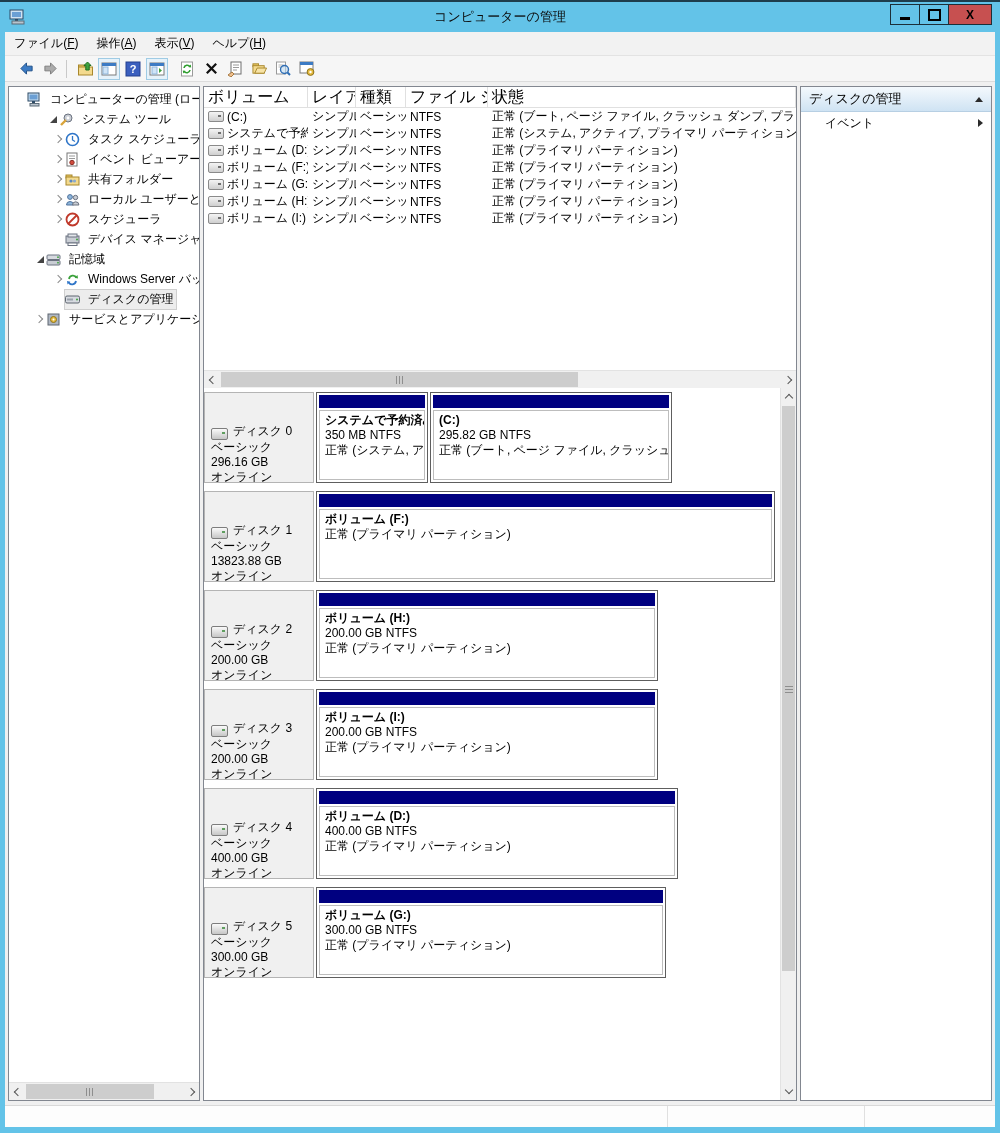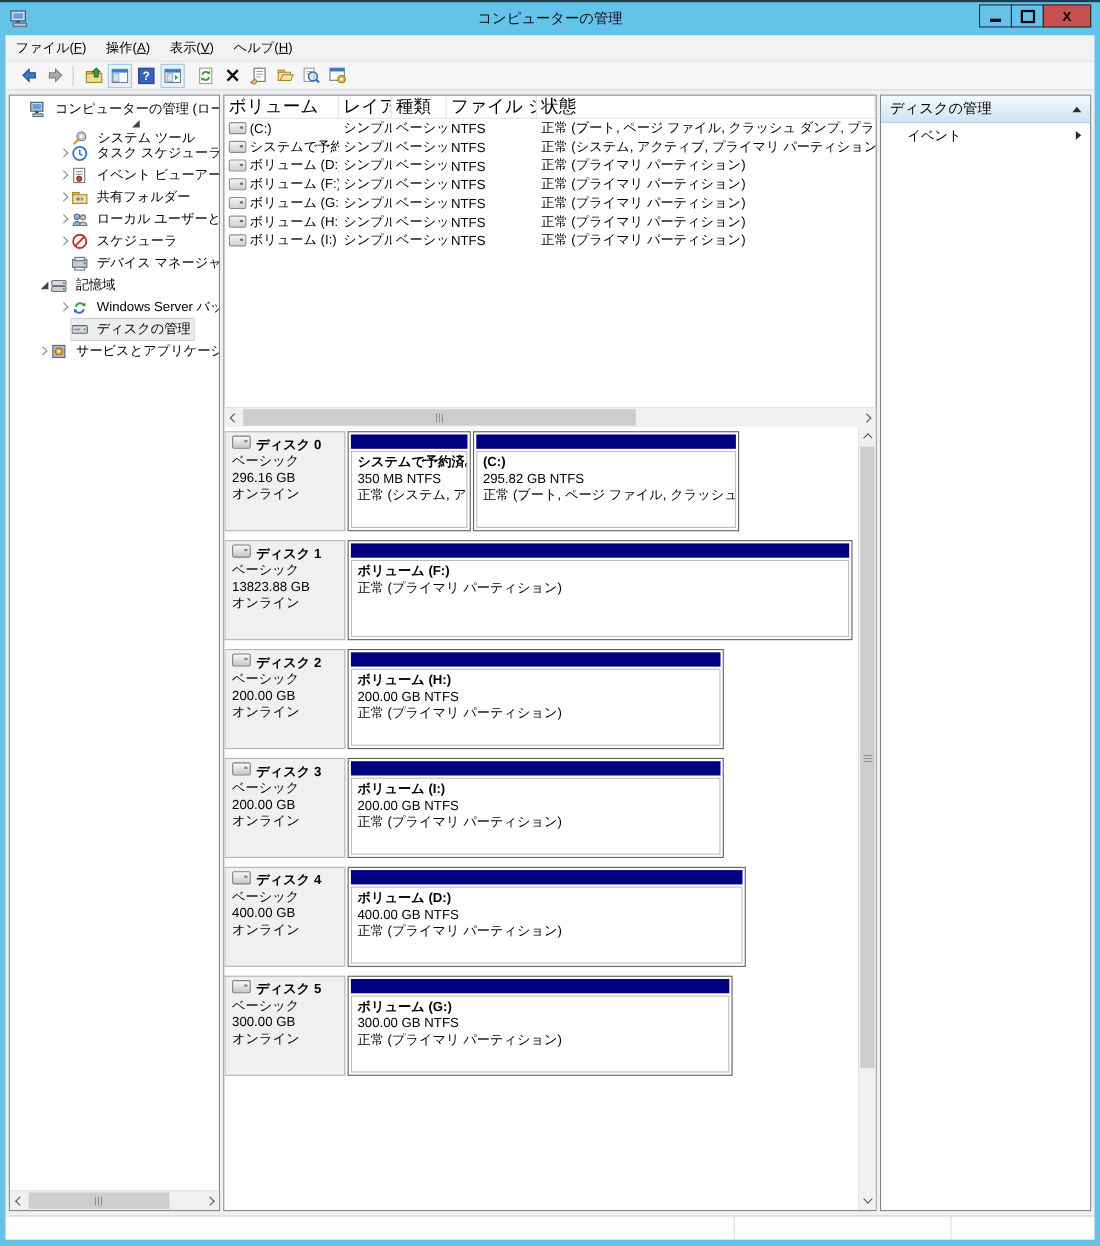--- a/index.html
+++ b/index.html
@@ -59,21 +59,21 @@
   .chv-r{border-right:1px solid #555;border-top:1px solid #555;}
   .chv-u{border-left:1px solid #555;border-top:1px solid #555;margin-top:3px;}
   .chv-d{border-right:1px solid #555;border-bottom:1px solid #555;margin-bottom:3px;}
   .grip-h{width:8px;height:8px;background:repeating-linear-gradient(90deg,#8e8e8e 0 1px,transparent 1px 3px);}
   .grip-v{width:8px;height:8px;background:repeating-linear-gradient(0deg,#8e8e8e 0 1px,transparent 1px 3px);}
   
   .disk-area{flex:1;position:relative;background:#fff;overflow:hidden;}
   .disk-rows{position:absolute;left:0;top:4px;right:16px;bottom:0;}
   .disk-row{display:flex;height:91px;margin-bottom:8px;}
   .disk-info{width:110px;flex:0 0 auto;background:#f0f0f0;border:1px solid #b4b4b4;box-sizing:border-box;padding:3px 6px;overflow:hidden;white-space:nowrap;}
-  .di-name{font-weight:bold;display:flex;align-items:flex-start;height:16px;}
+  .di-name{font-weight:normal;display:flex;align-items:flex-end;height:16px;margin-top:28px;}
   .di-line{line-height:15px;}
   .drive-ic{display:inline-block;width:15px;height:10px;background:linear-gradient(#fafafa,#c6c6c6);border:1px solid #7d7d7d;border-radius:2px;margin-right:5px;position:relative;}
   .drive-ic:after{content:"";position:absolute;right:2px;top:3px;width:3px;height:2px;background:#5f9e5f;}
   .cd-ic{display:inline-block;width:15px;height:11px;background:linear-gradient(#fafafa,#c0c0c0);border:1px solid #7d7d7d;border-radius:2px;margin-right:5px;position:relative;}
   .cd-ic:after{content:"";position:absolute;left:4px;top:2px;width:6px;height:6px;border:1px solid #8a8a8a;border-radius:50%;background:#e8e8e8;}
   .disk-parts{display:flex;margin-left:2px;}
   .part{border:1px solid #5e5e5e;background:#fff;box-sizing:border-box;margin-right:2px;display:flex;flex-direction:column;overflow:hidden;}
   .pband{height:13px;margin:2px;flex:0 0 auto;}
   .pbody{border:1px solid #bdbdbd;margin:0 2px 2px 2px;flex:1;padding:1px 5px;overflow:hidden;white-space:nowrap;}
   .plabel{font-weight:bold;line-height:16px;}
@@ -234,21 +234,21 @@
                 <svg width="15" height="15" viewBox="0 0 15 15">
                   <rect x="1" y="1" width="11" height="8" fill="#cfe2f3" stroke="#2d4a66"></rect>
                   <rect x="2.5" y="2.5" width="8" height="5" fill="#6b9fd4"></rect>
                   <rect x="5" y="9" width="3" height="2" fill="#2d4a66"></rect>
                   <rect x="3" y="11.5" width="9" height="2.5" fill="#b9c4ce" stroke="#5a6a77"></rect>
                 </svg>
               </span>
               <span class="tlabel">コンピューターの管理 (ローカル)</span>
             </span>
           </div>
-          <div class="trow" style="padding-left: 38px; flex-direction: column;">
+          <div class="trow" style="padding-left: 38px;">
             <span class="texp">
               <span class="exp-e"></span>
             </span>
             <span class="selwrap">
               <span class="ticon">
                 <svg width="15" height="15" viewBox="0 0 15 15">
                   <circle cx="9" cy="6" r="4" fill="#c9cdd4" stroke="#6b7280"></circle>
                   <circle cx="9" cy="6" r="1.4" fill="#fff"></circle>
                   <path d="M2 13 L7 8" stroke="#d9a43b" stroke-width="2.4"></path>
                 </svg>

